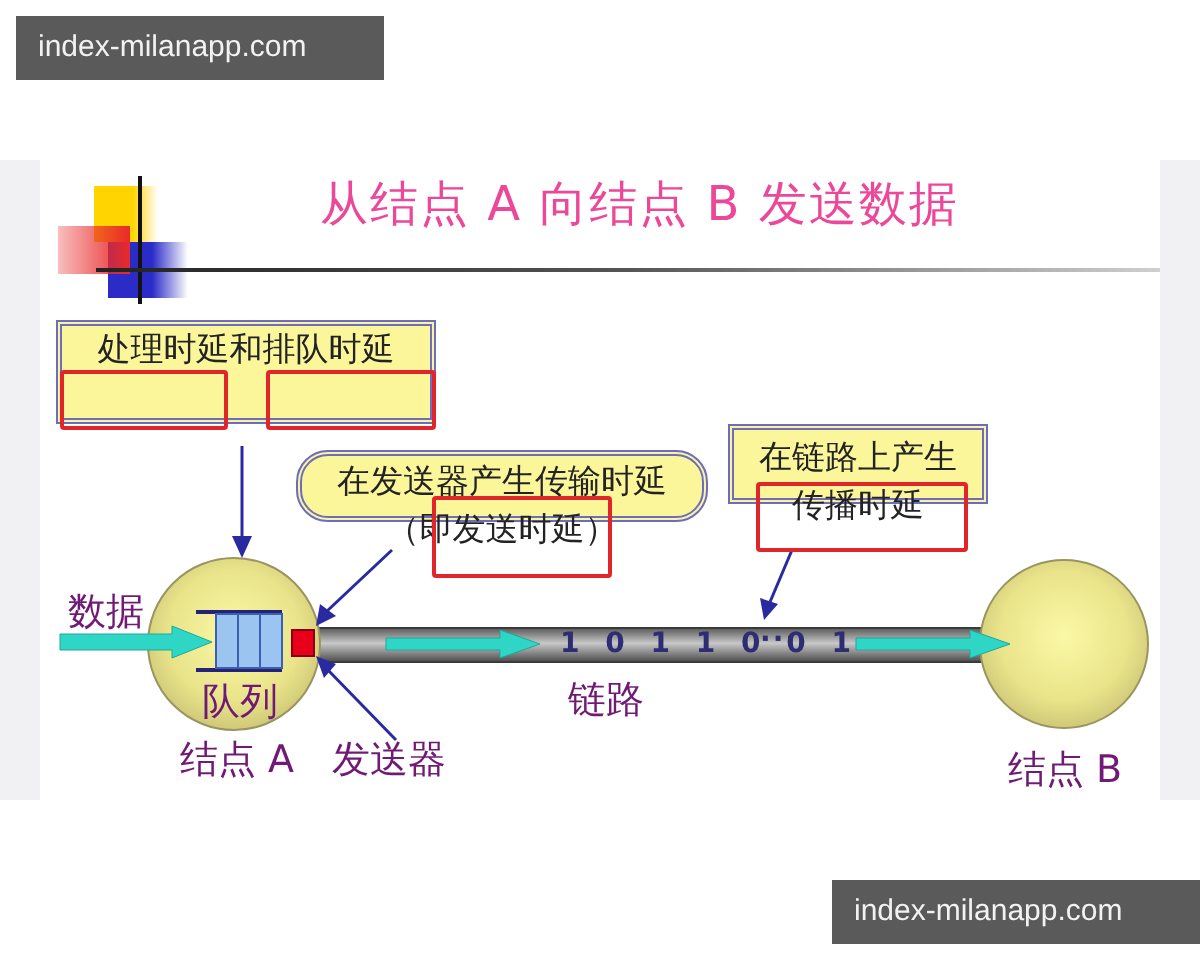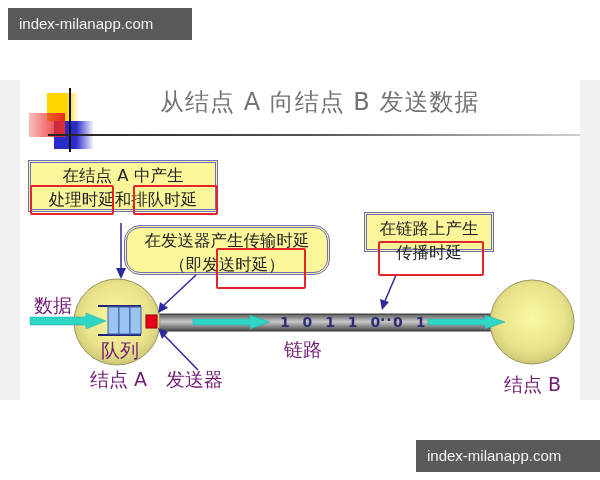--- a/index.html
+++ b/index.html
@@ -4,21 +4,21 @@
 <style>
   html, body { margin:0; padding:0; }
   body { width:600px; height:480px; background:#ffffff; position:relative; overflow:hidden;
          font-family:"DejaVu Sans","Liberation Sans",sans-serif; }
   .wm { position:absolute; background:#5a5a5a; color:#f2f2f2; font-family:"Liberation Sans",sans-serif;
         font-size:15px; line-height:32px; padding:0 11px; }
   .wm-top { left:8px; top:8px; width:162px; height:32px; }
   .wm-bot { left:416px; top:440px; width:170px; height:32px; }
   .slide { position:absolute; left:0; top:80px; width:600px; height:320px; background:#f1f1f3; }
   .slide-inner { position:absolute; left:20px; top:0; width:560px; height:320px; background:#ffffff; }
-  .title { position:absolute; left:160px; top:86px; font-size:24px; color:#737373; letter-spacing:1px; white-space:nowrap; }
+  .title { position:absolute; left:160px; top:86px; font-size:24px; color:#ec4899; letter-spacing:1px; white-space:nowrap; }
   .deco { position:absolute; }
   .callout { position:absolute; background:#fbf69a; border:3px double #6c6cc2; box-sizing:border-box;
              color:#232323; font-size:16.5px; text-align:center; line-height:24px; }
   .redbox { position:absolute; border:2px solid #e0262a; box-sizing:border-box; border-radius:2px; }
   .lbl { position:absolute; color:#701a75; font-size:19px; white-space:nowrap; }
   .bits { position:absolute; color:#2e2d74; font-size:14px; font-weight:bold; letter-spacing:4px; white-space:nowrap; }
   svg.overlay { position:absolute; left:0; top:0; }
 </style>
 </head>
 <body>
@@ -75,29 +75,28 @@
   <polygon points="116,268 126,268 121,279" fill="#2a2aa0"></polygon>
   <line x1="196" y1="275" x2="163" y2="306" stroke="#2a2aa0" stroke-width="1.5"></line>
   <polygon points="158,313 160,302 168,308" fill="#2a2aa0"></polygon>
   <line x1="198" y1="370" x2="163" y2="334" stroke="#2a2aa0" stroke-width="1.5"></line>
   <polygon points="158,328 168,332 162,339" fill="#2a2aa0"></polygon>
   <line x1="396" y1="275" x2="385" y2="301" stroke="#2a2aa0" stroke-width="1.5"></line>
   <polygon points="382,310 380,299 389,302" fill="#2a2aa0"></polygon>
 </svg>
 
 <div class="callout" style="left:28px;top:160px;width:190px;height:52px;">
-  <div style="padding-top:1px;">在结点 A 中产生</div>
   <div style="white-space:nowrap;">
     <span>处理时延</span><span>和</span><span>排队时延</span>
   </div>
 </div>
 <div class="redbox" style="left:30px;top:185px;width:84px;height:30px;"></div>
 <div class="redbox" style="left:133px;top:185px;width:85px;height:30px;"></div>
 
-<div class="callout" style="left:124px;top:225px;width:206px;height:50px;border-radius:16px;">
+<div class="callout" style="left:148px;top:225px;width:206px;height:36px;border-radius:16px;">
   <div style="padding-top:1px;">在发送器产生传输时延</div>
   <div style="white-space:nowrap;">
     <span>（即</span><span>发送时延</span><span>）</span>
   </div>
 </div>
 <div class="redbox" style="left:216px;top:248px;width:90px;height:41px;"></div>
 
 <div class="callout" style="left:364px;top:212px;width:130px;height:40px;">
   <div style="padding-top:2px;">在链路上产生</div>
   <div>传播时延</div>

